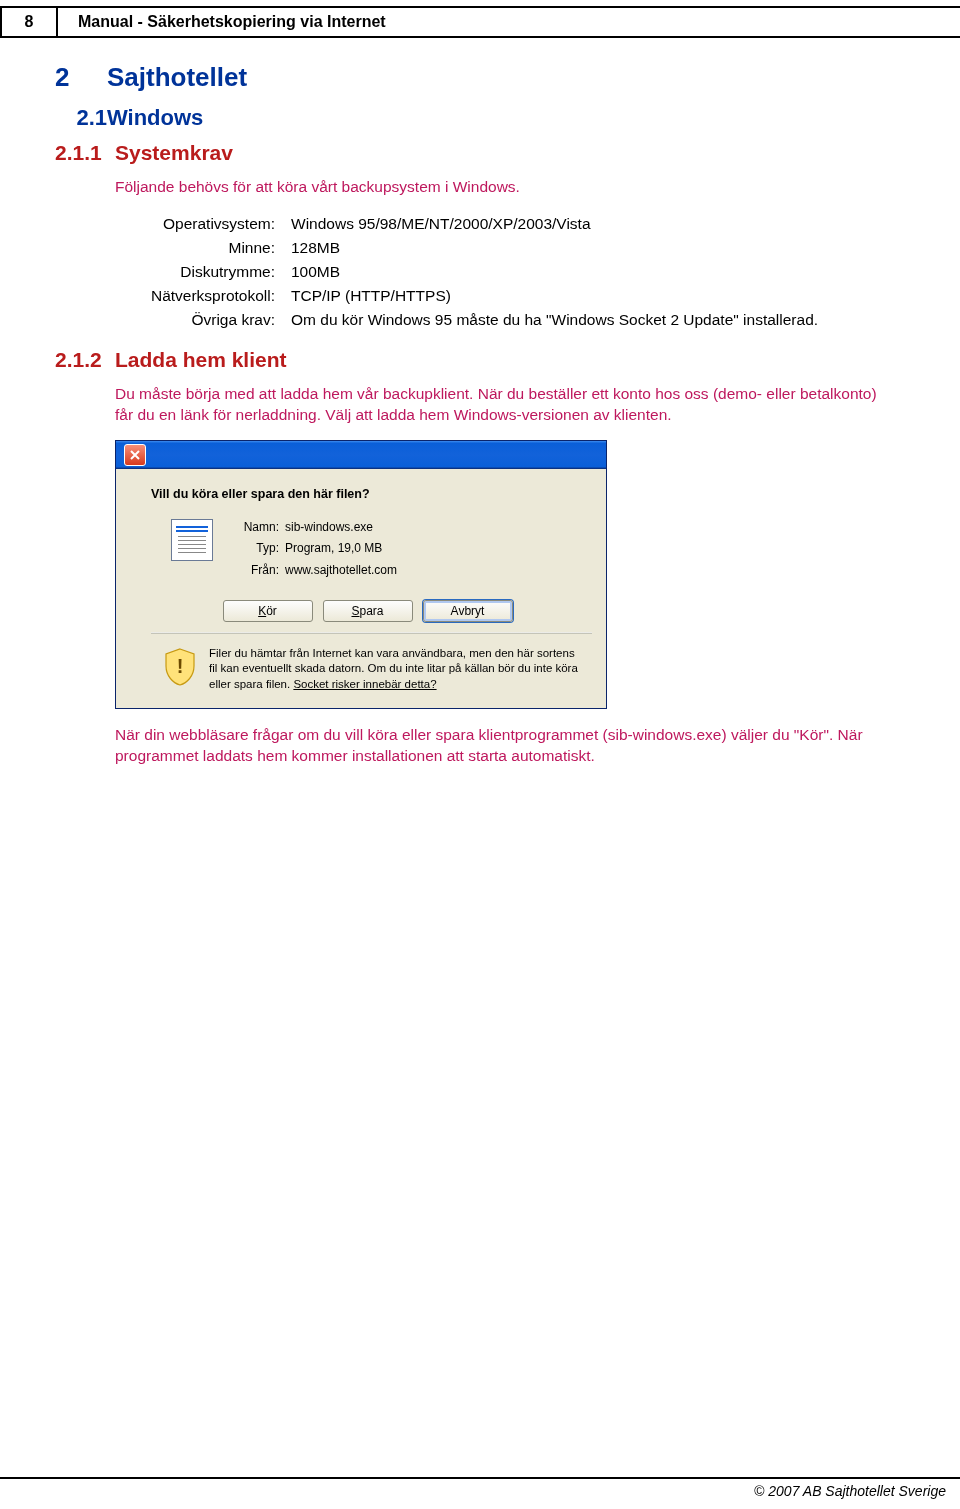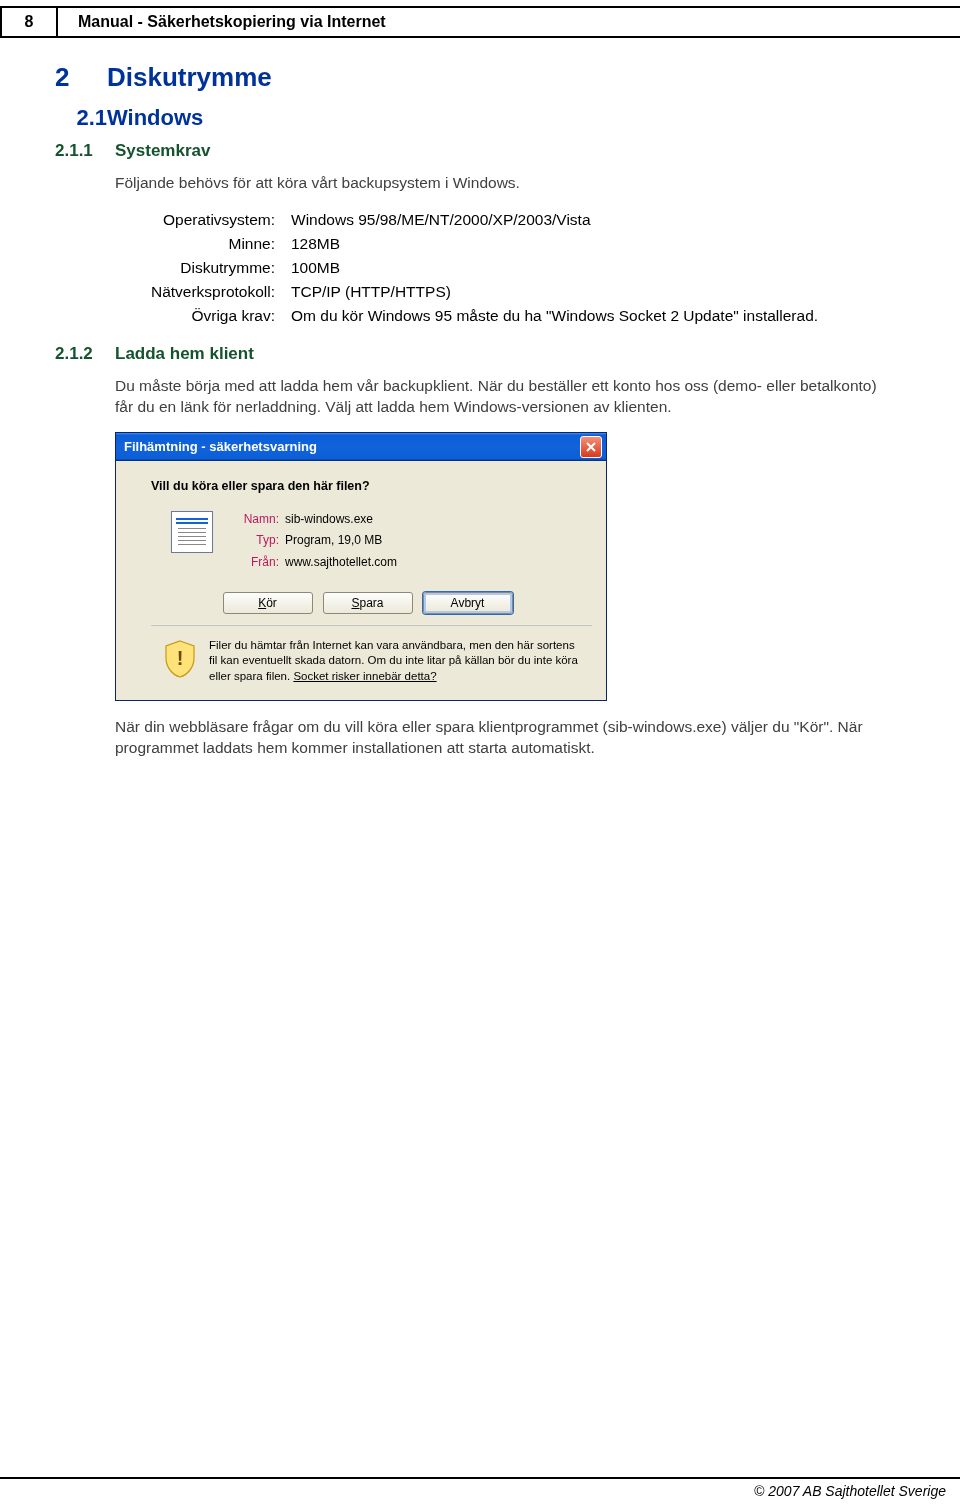--- a/index.html
+++ b/index.html
@@ -40,28 +40,28 @@
     font-size: 16px;
     padding-left: 20px;
   }
   .content {
     padding: 18px 70px 0 55px;
   }
   .h1-row { display:flex; color:#003399; font-weight:bold; font-size:26px; font-family: Arial, sans-serif; margin: 6px 0 12px 0;}
   .h1-num { width: 52px; }
   .h2-row { display:flex; color:#003399; font-weight:bold; font-size:22px; font-family: Arial, sans-serif; margin: 10px 0 10px 0;}
   .h2-num { width: 52px; text-align: right; }
-  .h3-row { display:flex; color:#14532d; font-weight:bold; font-size:17px; font-family: Arial, sans-serif; margin: 8px 0 12px 0; align-items: center;}
+  .h3-row { display:flex; color:#b91c1c; font-weight:bold; font-size:21px; font-family: Arial, sans-serif; margin: 8px 0 12px 0; align-items: center;}
   .h3-num { width: 60px; }
   .body-text {
     font-size: 15.5px;
     line-height: 1.35;
     margin-left: 60px;
     margin-bottom: 14px;
-    color: #404040;
+    color: #be185d;
   }
   .req-table {
     margin-left: 60px;
     font-size: 15.5px;
     line-height: 1.55;
     margin-bottom: 16px;
   }
   .req-row { display:flex; }
   .req-label { width: 160px; text-align: right; }
   .req-val { flex: 1; margin-left: 16px; }
@@ -120,21 +120,21 @@
     box-shadow: 0 4px 0 #1262da;
   }
   .file-icon::after {
     content:"";
     position:absolute;
     bottom: 5px; left: 6px; right: 6px; top: 16px;
     background: repeating-linear-gradient(#888 0 1px, transparent 1px 4px);
   }
   .kv-rows { font-size: 12px; line-height: 1.8; }
   .kv-row { display:flex; }
-  .kv-k { width: 48px; text-align: right; margin-right: 6px; color:#be185d;}
+  .kv-k { width: 48px; text-align: right; margin-right: 6px; color:#000000;}
   .dlg-btns { display:flex; justify-content:center; gap: 10px; margin: 0 8px 10px 0; }
   .xpbtn {
     padding: 3px 0;
     width: 88px;
     text-align:center;
     background: linear-gradient(#fdfdfd,#ece9d8);
     border: 1px solid #8a8a7b;
     border-radius: 3px;
     font-size: 12px;
     font-family: Tahoma, sans-serif;
@@ -166,21 +166,21 @@
 
 <div class="page-header">
   <div class="page-num-box">8</div>
   <div class="header-title-box">Manual - Säkerhetskopiering via Internet</div>
 </div>
 
 <div class="content">
 
   <div class="h1-row">
     <span class="h1-num">2</span>
-    <span>Diskutrymme</span>
+    <span>Sajthotellet</span>
   </div>
 
   <div class="h2-row">
     <span class="h2-num">2.1</span>
     <span>Windows</span>
   </div>
 
   <div class="h3-row">
     <span class="h3-num">2.1.1</span>
     <span>Systemkrav</span>
@@ -214,21 +214,20 @@
   <div class="h3-row">
     <span class="h3-num">2.1.2</span>
     <span>Ladda hem klient</span>
   </div>
 
   <div class="body-text">Du måste börja med att ladda hem vår backupklient. När du beställer ett konto hos oss (demo- eller betalkonto) får du en länk för nerladdning. Välj att ladda hem Windows-versionen av klienten.</div>
 
   <div class="dialog-wrap">
     <div class="dlg">
       <div class="dlg-titlebar">
-        <span class="t">Filhämtning - säkerhetsvarning</span>
         <span class="dlg-close">
           <svg width="10" height="10" viewBox="0 0 10 10">
               <path d="M1 1 L9 9 M9 1 L1 9" stroke="#fff" stroke-width="2"></path>
             </svg>
         </span>
       </div>
       <div class="dlg-body">
         <div class="dlg-q">Vill du köra eller spara den här filen?</div>
         <div class="dlg-info">
           <div class="file-icon"></div>

